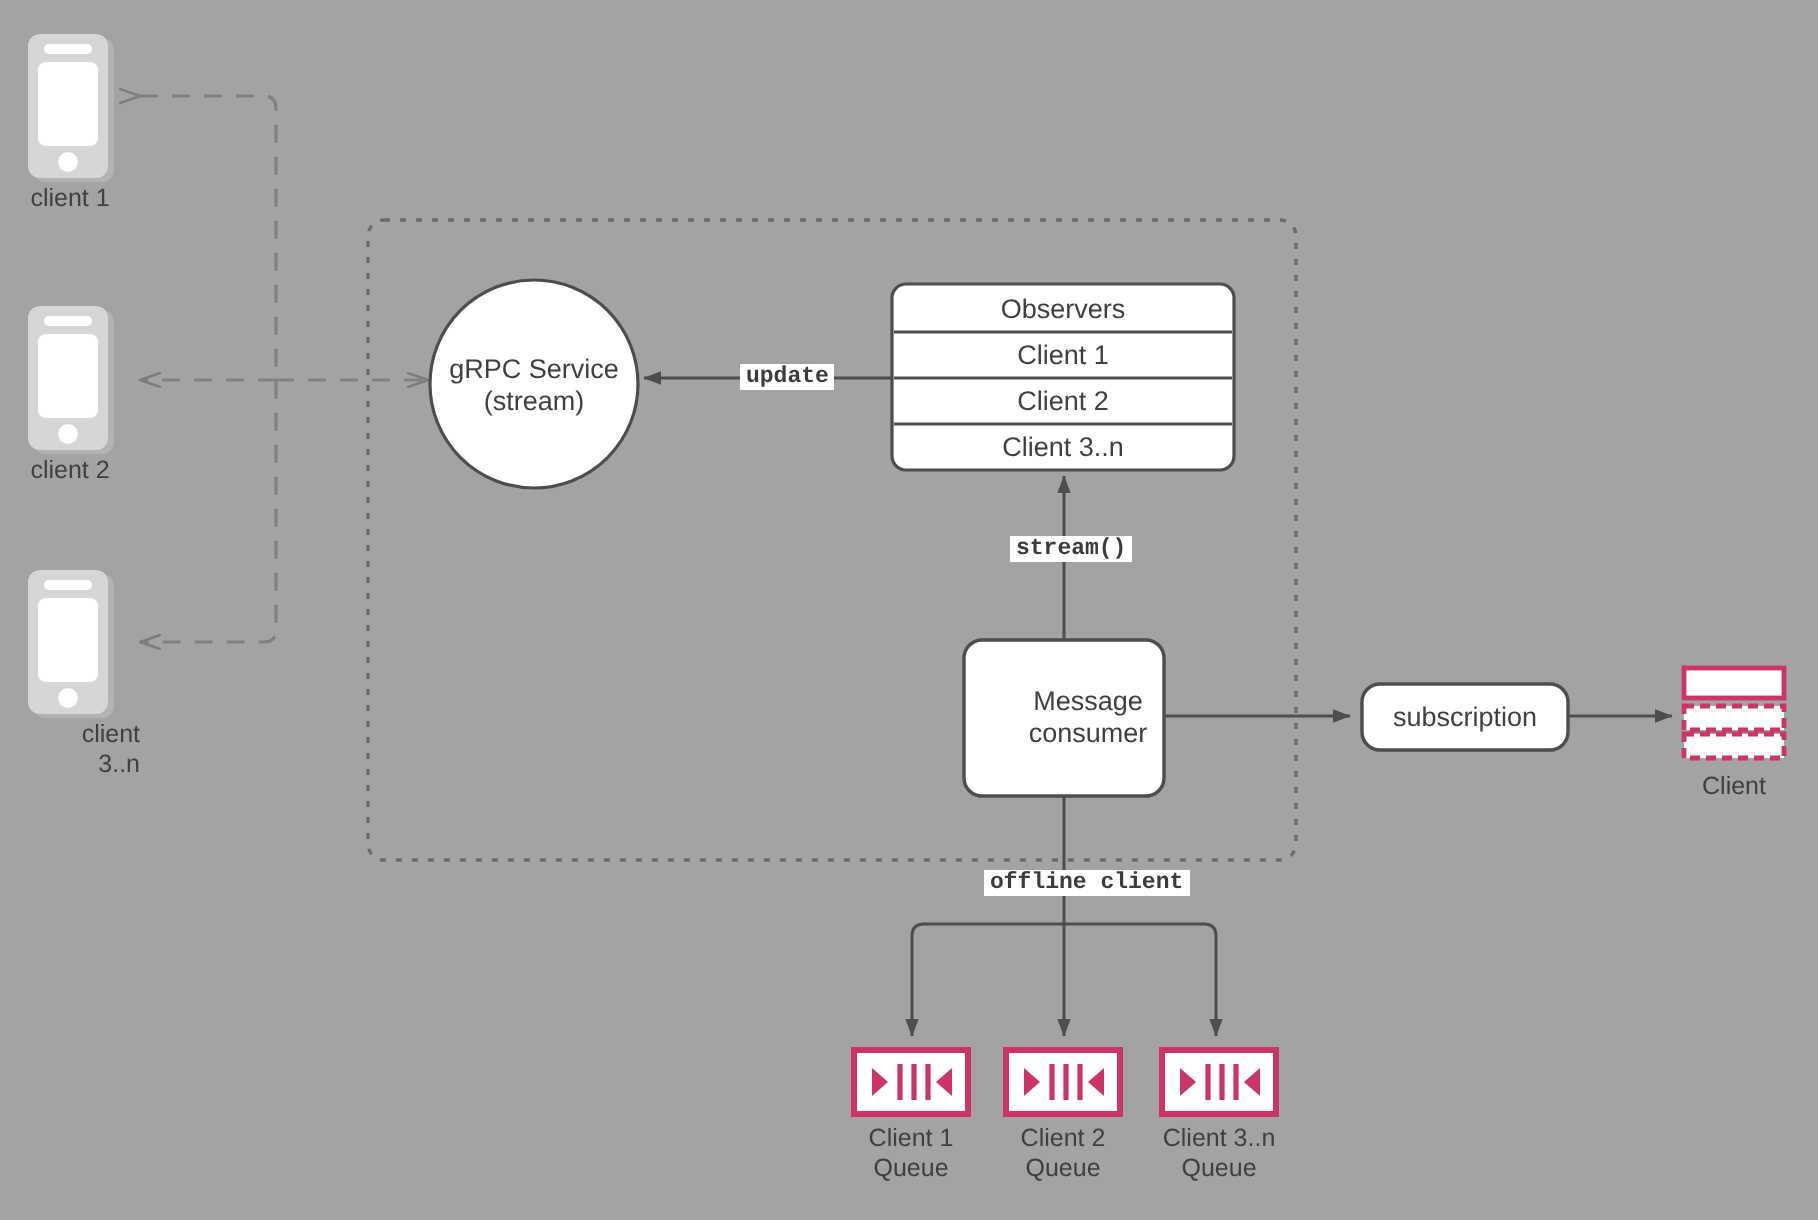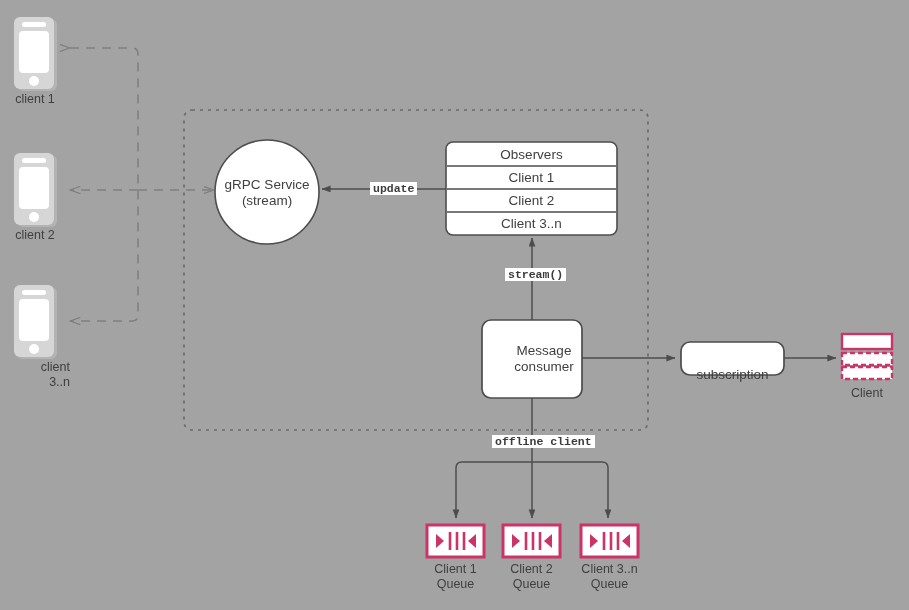--- a/index.html
+++ b/index.html
@@ -189,21 +189,21 @@
 
   <div class="node-text" style="left: 212px; top: 170px; width: 110px; height: 46px; white-space: pre-line;">gRPC Service
 (stream)</div>
   <div class="node-text" style="left:447px; top:166px; width:169px; height:23px;">Client 1</div>
   <div class="node-text" style="left:447px; top:189px; width:169px; height:23px;">Client 2</div>
   <div class="node-text" style="left:447px; top:212px; width:169px; height:23px;">Client 3..n</div>
 
   <div class="node-text" style="left: 482px; top: 320px; width: 100px; height: 78px; white-space: pre-line; margin-left: 12px;">Message
 consumer</div>
 
-  <div class="node-text" style="left:681px; top:342px; width:103px; height:33px;margin-top:16px;">subscription</div>
+  <div class="node-text" style="left:681px; top:342px; width:103px; height:33px;">subscription</div>
 
   <div class="lbl lbl-sm" style="left:832px; top:386px; width:70px;">Client</div>
 
   <div class="edge-label" style="left:370px; top:182px;">update</div>
   <div class="edge-label" style="left:505px; top:268px;">stream()</div>
   <div class="edge-label" style="left:492px; top:435px;">offline client</div>
 
   <div class="lbl lbl-sm" style="left: 405px; top: 562px; width: 101px; white-space: pre-line;">Client 1
 Queue</div>
   <div class="lbl lbl-sm" style="left: 481px; top: 562px; width: 101px; white-space: pre-line;">Client 2

